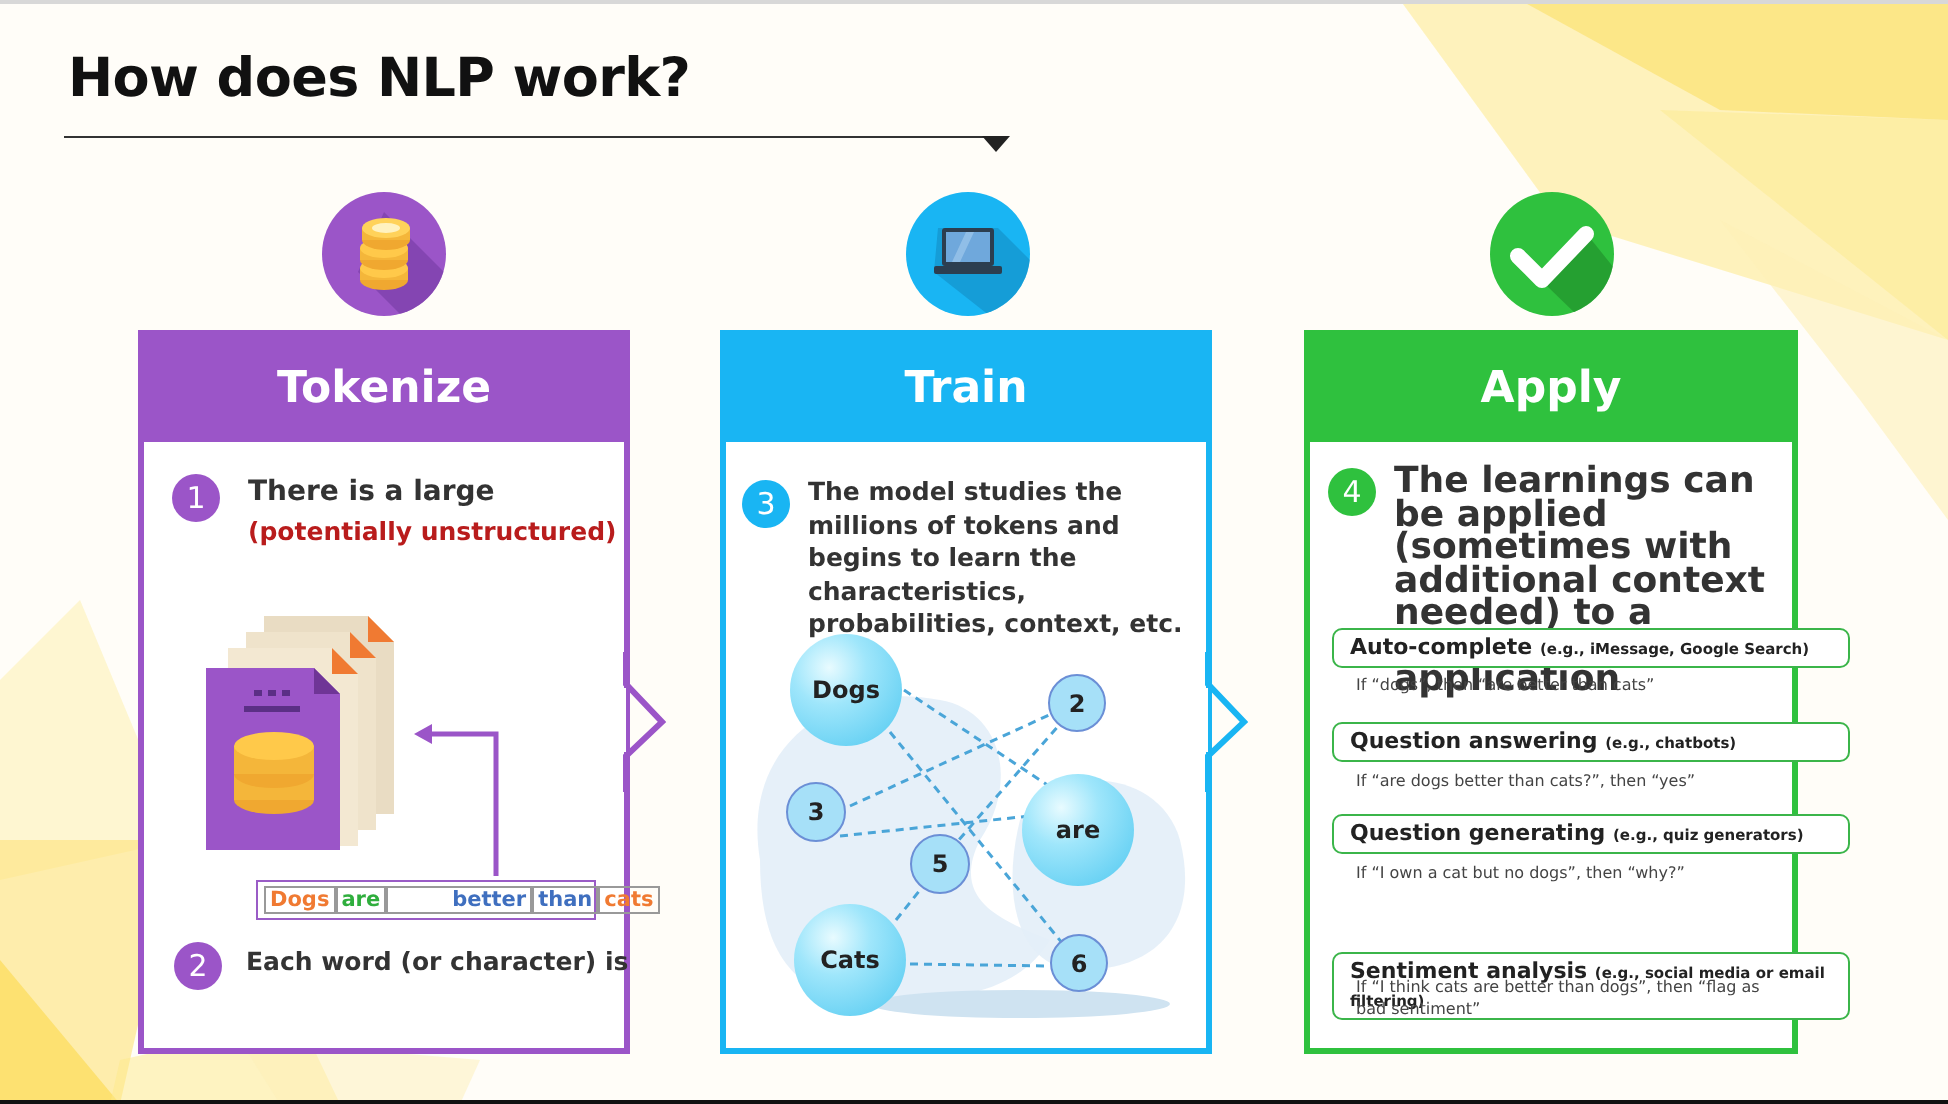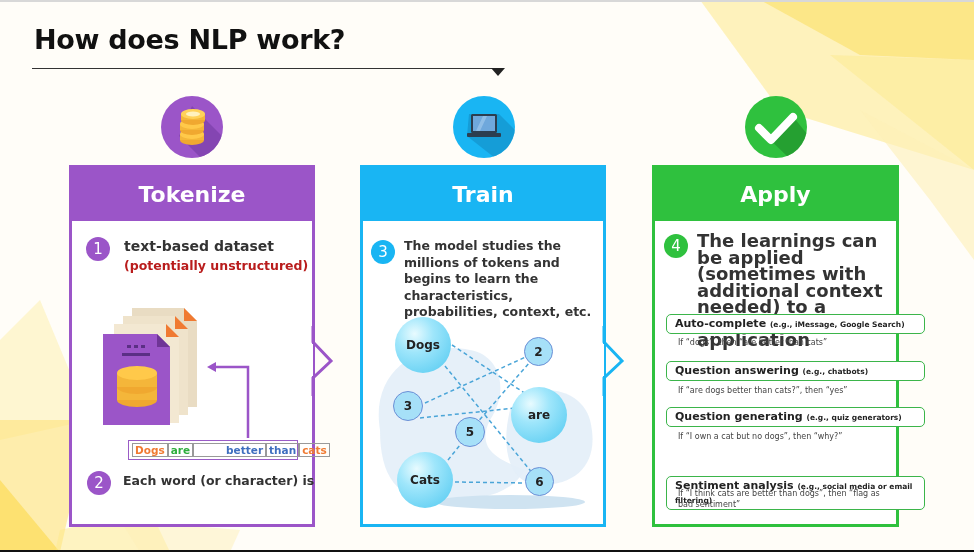--- a/index.html
+++ b/index.html
@@ -69,21 +69,21 @@
 <div class="panel" style="left:69px;width:246px;border-color:#9b55c8;">
   <div class="panel-head" style="background:#9b55c8;">Tokenize</div>
 </div>
 <svg class="notch" style="left:311px;top:320px;" width="24" height="80">
   <polyline points="2,6 2,22 20,41 2,58 2,76" fill="none" stroke="#9b55c8" stroke-width="3"></polyline>
   <rect x="0" y="24" width="2" height="32" fill="#fff"></rect>
 </svg>
 
 <div class="stepnum" style="left:86px;top:237px;background:#9b55c8;">1</div>
 <div class="stext" style="left:124px;top:237px;font-size:14px;line-height:19px;">
-  <div>text-based dataset</div>
+  <div>There is a large</div>
   <div class="stext-sub" style="font-size:12.5px;">(potentially unstructured)</div>
 </div>
 
 <svg style="position:absolute;left:100px;top:305px;" width="110" height="125">
   <g>
     <polygon points="32,3 84,3 97,16 97,102 32,102" fill="#e9dcc3"></polygon>
       <polygon points="84,3 97,16 84,16" fill="#f07a32"></polygon>
     <polygon points="23,11 75,11 88,24 88,110 23,110" fill="#efe3cb"></polygon>
       <polygon points="75,11 88,24 75,24" fill="#f07a32"></polygon>
     <polygon points="14,19 66,19 79,32 79,118 14,118" fill="#f3e8d2"></polygon>

